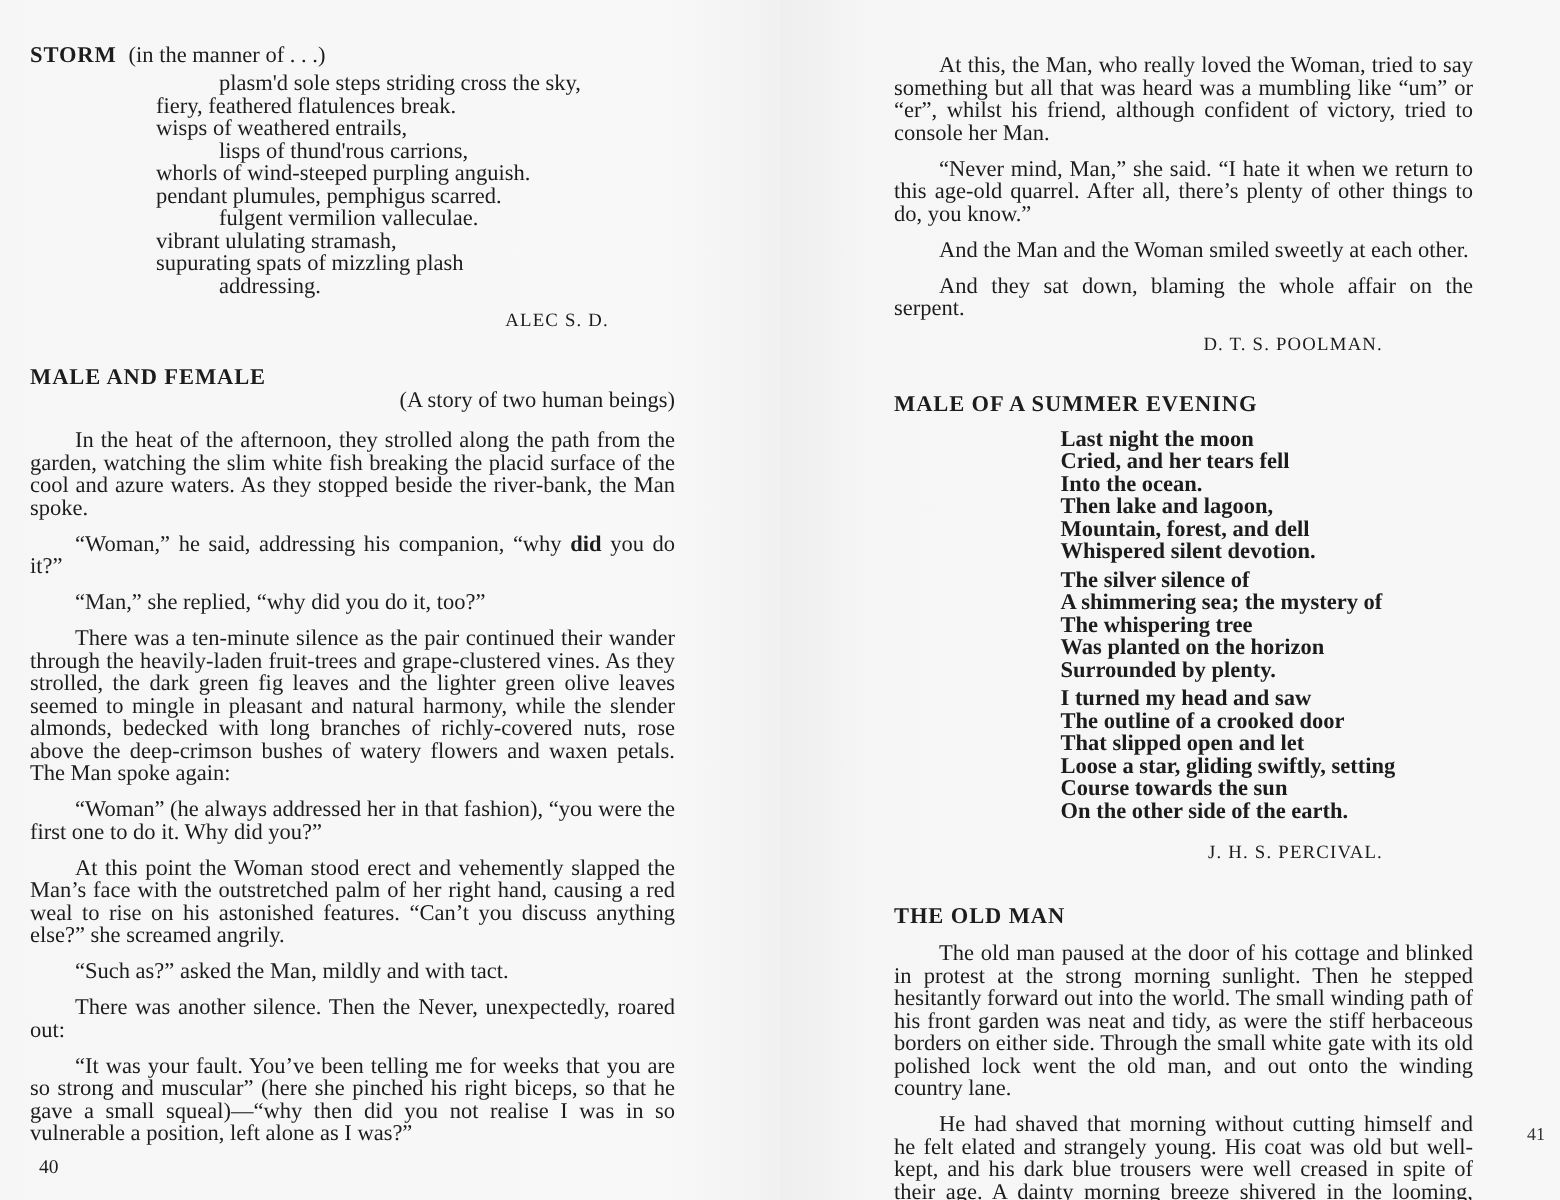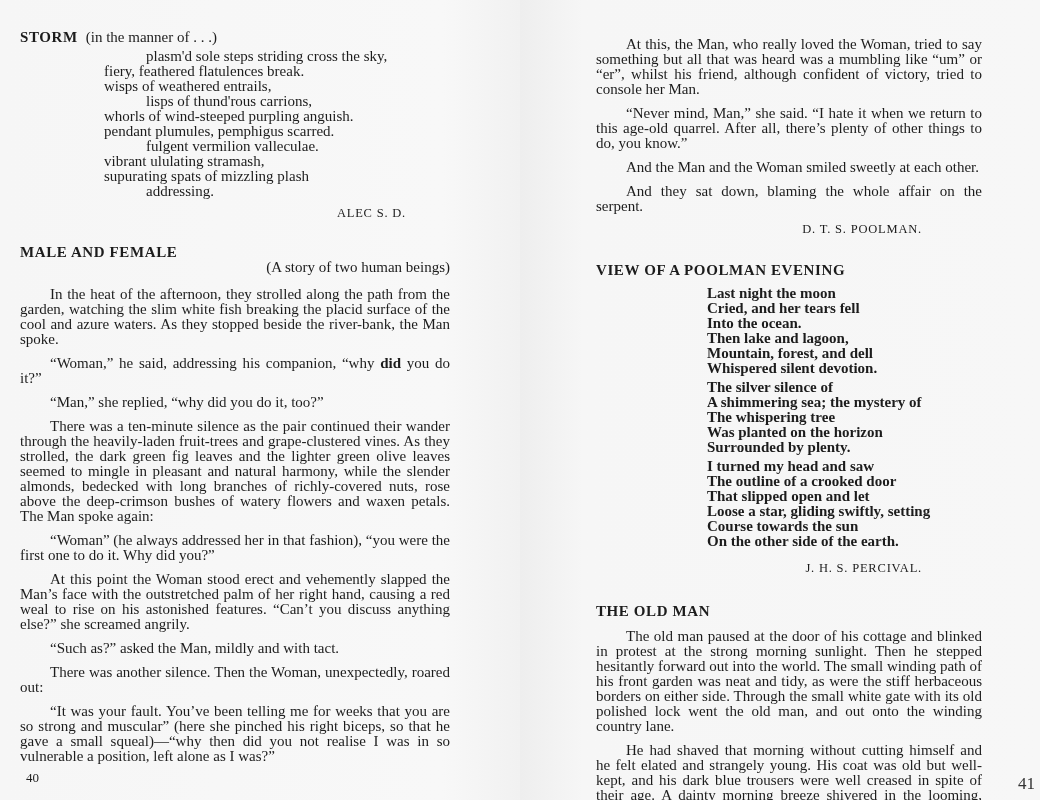--- a/index.html
+++ b/index.html
@@ -39,21 +39,21 @@
     p + p { margin-top: 9px; }
 
     .section { }
     .storm-sec .signature { padding-right: 44px; }
 
     .mf-sec { margin-top: 24px; }
     .mf-sec .subtitle { text-align: right; margin: 0 0 12px 0; padding-left: 20px; }
 
     .page-number { position: absolute; font-size: 13px; }
     .left .page-number { left: 26px; top: 770px; }
-    .right .page-number { left: 498px; top: 774px; font-size: 17px; color: #333; }
+    .right .page-number { left: 498px; top: 749px; font-size: 12px; color: #333; }
 
     .right .sig1 { padding-right: 60px; margin-top: 8px; }
     .summer-sec { margin-top: 26px; }
     .summer-sec .poem { margin-left: 111px; margin-top: 8px; font-weight: bold; }
     .summer-sec .stanza + .stanza { margin-top: 4px; }
     .summer-sec .signature { padding-right: 60px; margin-top: 12px; }
 
     .oldman-sec { margin-top: 28px; }
     .oldman-sec .title { margin-bottom: 10px; }
     .right p.para { text-indent: 30px; }
@@ -88,21 +88,21 @@
         <div class="title">MALE AND FEMALE</div>
         <div class="subtitle">(A story of two human beings)</div>
         <div id="mf-paras">
             <p class="para">In the heat of the afternoon, they strolled along the path from the garden, watching the slim white fish breaking the placid surface of the cool and azure waters. As they stopped beside the river-bank, the Man spoke.</p>
             <p class="para"><span>“Woman,” he said, addressing his companion, “why </span><b class="emph">did</b><span> you do it?”</span></p>
             <p class="para">“Man,” she replied, “why did you do it, too?”</p>
             <p class="para">There was a ten-minute silence as the pair continued their wander through the heavily-laden fruit-trees and grape-clustered vines.  As they strolled, the dark green fig leaves and the lighter green olive leaves seemed to mingle in pleasant and natural harmony, while the slender almonds, bedecked with long branches of richly-covered nuts, rose above the deep-crimson bushes of watery flowers and waxen petals. The Man spoke again:</p>
             <p class="para">“Woman” (he always addressed her in that fashion), “you were the first one to do it. Why did you?”</p>
             <p class="para">At this point the Woman stood erect and vehemently slapped the Man’s face with the outstretched palm of her right hand, causing a red weal to rise on his astonished features. “Can’t you discuss anything else?” she screamed angrily.</p>
             <p class="para">“Such as?” asked the Man, mildly and with tact.</p>
-            <p class="para">There was another silence. Then the Woman, unexpectedly, roared out:</p>
+            <p class="para">There was another silence. Then the Never, unexpectedly, roared out:</p>
             <p class="para">“It was your fault. You’ve been telling me for weeks that you are so strong and muscular” (here she pinched his right biceps, so that he gave a small squeal)—“why then did you not realise I was in so vulnerable a position, left alone as I was?”</p>
           </div>
       </div>
     </div>
     <div class="page-number">40</div>
   </div>
 
   <div class="page right">
     <div class="content">
 
@@ -110,21 +110,21 @@
         <div id="mf-cont-paras">
             <p class="para">At this, the Man, who really loved the Woman, tried to say something but all that was heard was a mumbling like “um” or “er”, whilst his friend, although confident of victory, tried to console her Man.</p>
             <p class="para">“Never mind, Man,” she said. “I hate it when we return to this age-old quarrel. After all, there’s plenty of other things to do, you know.”</p>
             <p class="para">And the Man and the Woman smiled sweetly at each other.</p>
             <p class="para">And they sat down, blaming the whole affair on the serpent.</p>
           </div>
         <div class="signature sig1">D. T. S. POOLMAN.</div>
       </div>
 
       <div class="section summer-sec">
-        <div class="title">VIEW OF A POOLMAN EVENING</div>
+        <div class="title">MALE OF A SUMMER EVENING</div>
         <div class="poem" id="summer-stanzas">
             <div class="stanza">
               <span class="line">Last night the moon</span>
               <span class="line">Cried, and her tears fell</span>
               <span class="line">Into the ocean.</span>
               <span class="line">Then lake and lagoon,</span>
               <span class="line">Mountain, forest, and dell</span>
               <span class="line">Whispered silent devotion.</span>
             </div>
             <div class="stanza">

